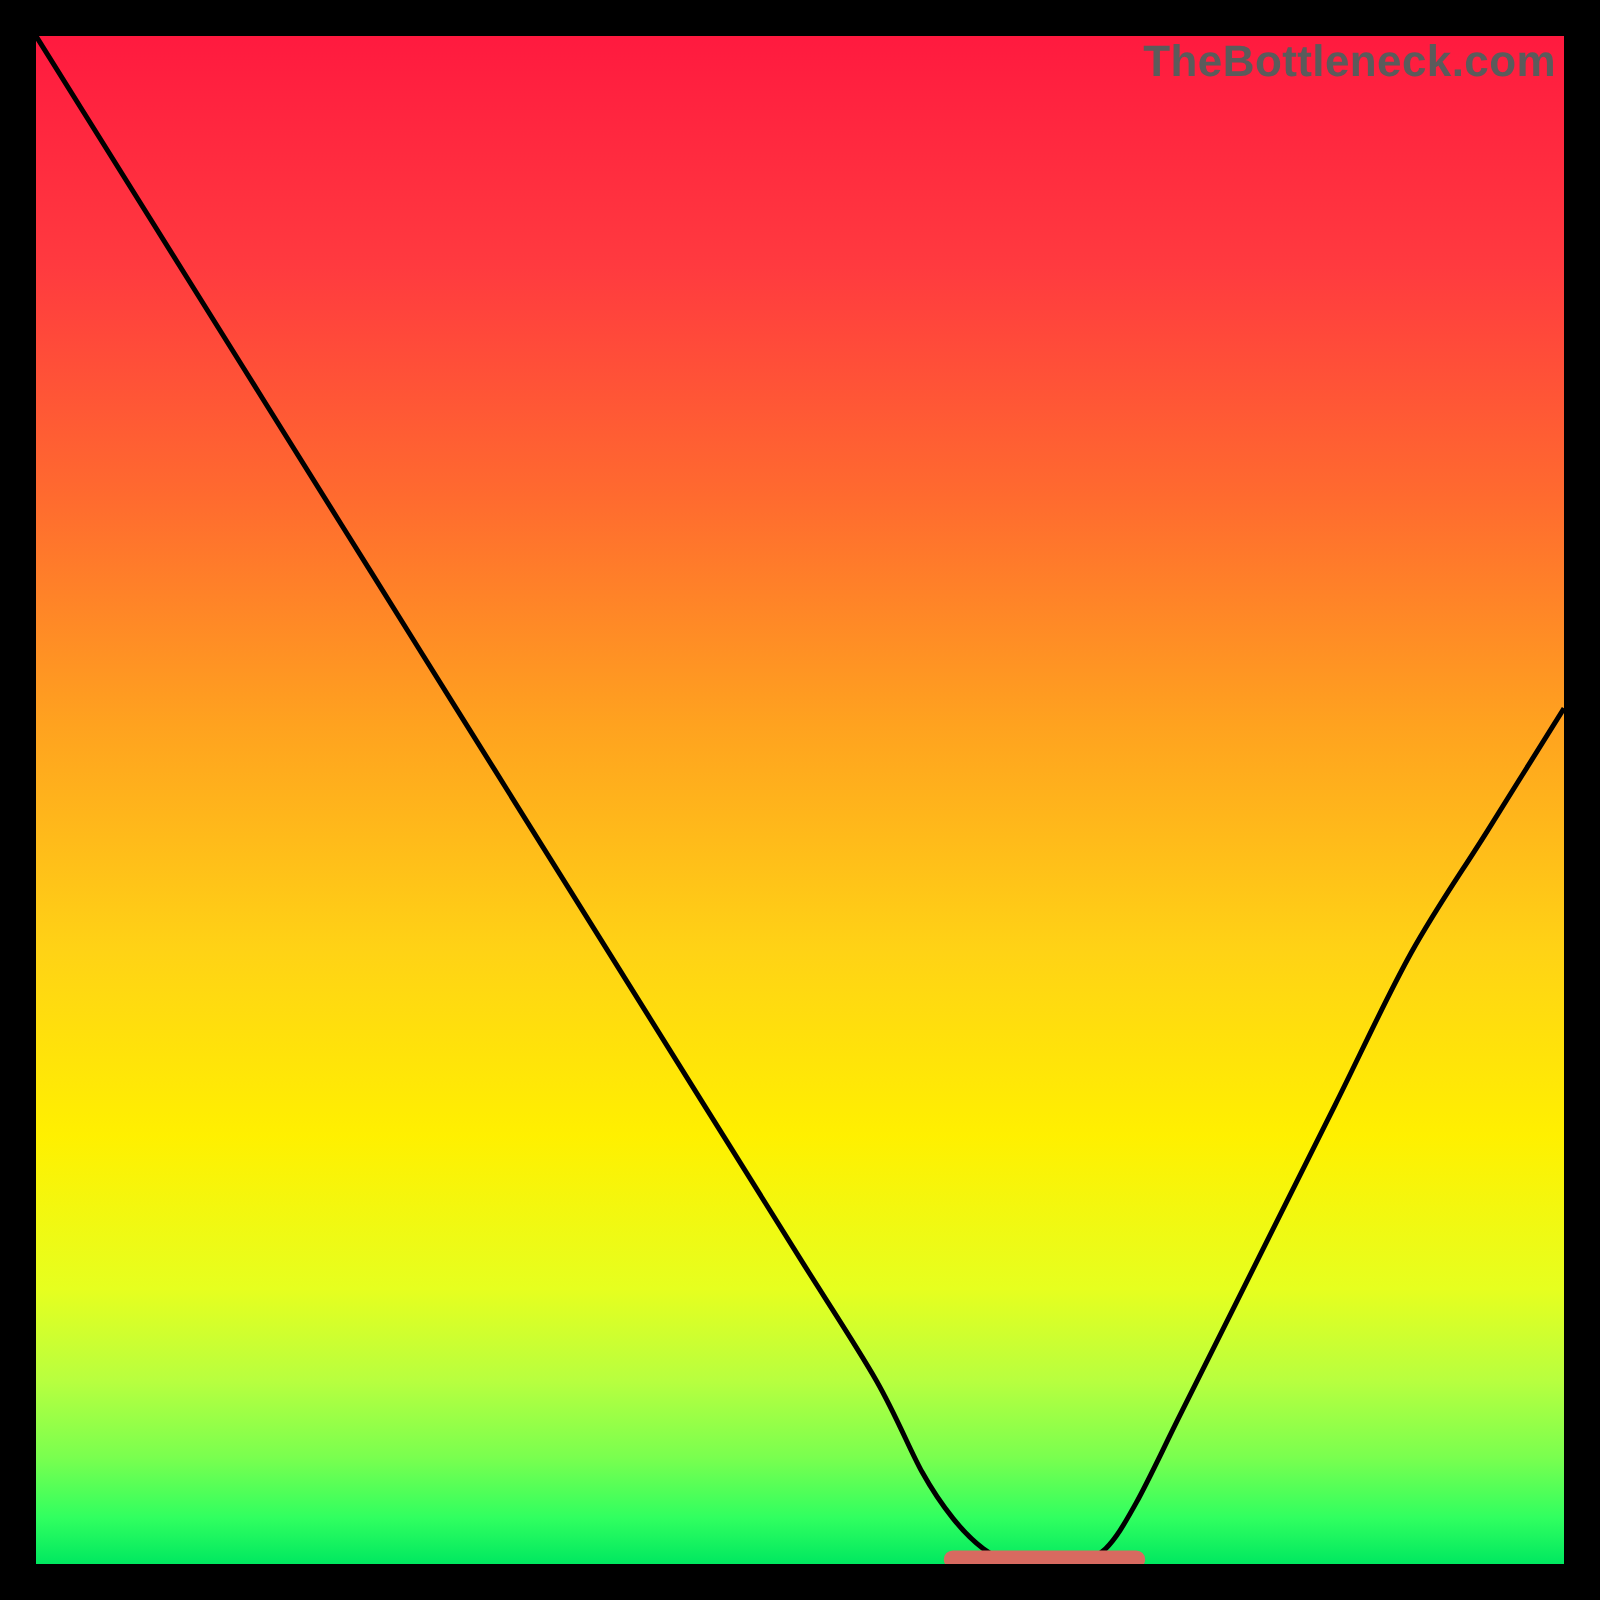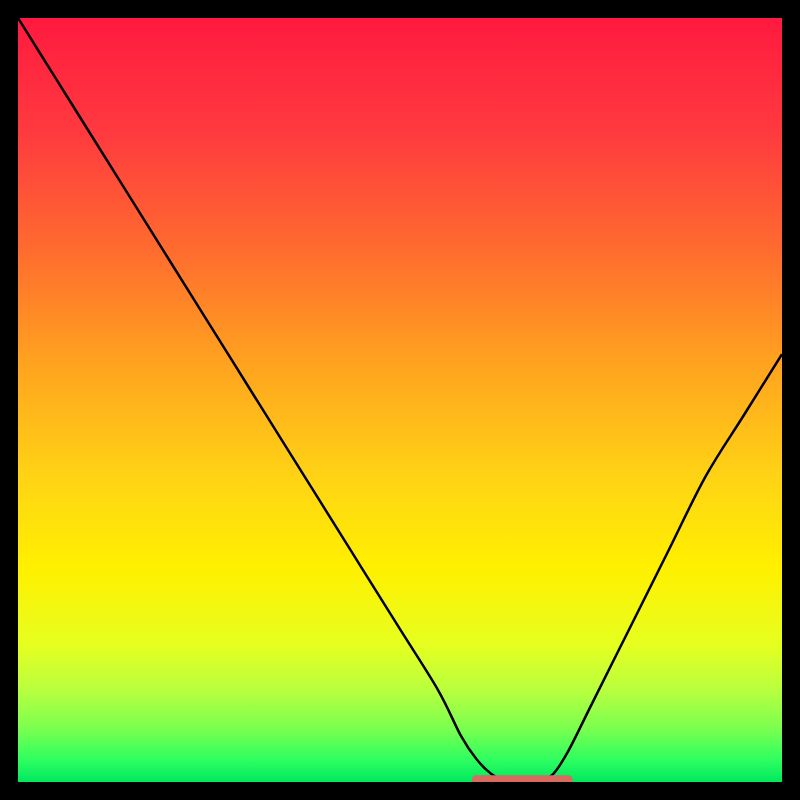--- a/index.html
+++ b/index.html
@@ -67,14 +67,15 @@
             <stop offset="97%" stop-color="#30ff60"></stop>
             <stop offset="100%" stop-color="#00e860"></stop>
           </linearGradient>
       </defs>
       <rect x="0" y="0" width="764" height="764" fill="url(#bg-grad)"></rect>
     </svg>
     <svg class="curve-svg" viewBox="0 0 764 764" preserveAspectRatio="none">
       <path id="curve-path" d="M 0 0 C 6.366666666666667 10.186666666666667, 25.46666666666667 40.74666666666667, 38.2 61.120000000000005 C 50.93333333333334 81.49333333333334, 63.66666666666667 101.86666666666667, 76.4 122.24000000000001 C 89.13333333333334 142.61333333333334, 101.86666666666666 162.98666666666668, 114.6 183.36 C 127.33333333333333 203.73333333333335, 140.06666666666666 224.10666666666668, 152.8 244.48000000000002 C 165.53333333333336 264.85333333333335, 178.26666666666668 285.2266666666667, 191 305.6 C 203.73333333333332 325.97333333333336, 216.46666666666667 346.34666666666664, 229.2 366.71999999999997 C 241.9333333333333 387.0933333333333, 254.66666666666663 407.46666666666664, 267.4 427.84 C 280.1333333333333 448.2133333333333, 292.8666666666667 468.5866666666667, 305.6 488.96000000000004 C 318.33333333333337 509.33333333333337, 331.06666666666666 529.7066666666666, 343.8 550.0799999999999 C 356.53333333333336 570.4533333333333, 369.26666666666665 590.8266666666667, 382 611.2 C 394.73333333333335 631.5733333333334, 410.0133333333334 654.4933333333333, 420.20000000000005 672.32 C 430.3866666666667 690.1466666666668, 436.7533333333333 706.6999999999999, 443.11999999999995 718.16 C 449.4866666666666 729.62, 453.3066666666666 734.7133333333334, 458.4 741.08 C 463.49333333333334 747.4466666666667, 468.58666666666664 752.54, 473.68 756.36 C 478.77333333333337 760.1800000000001, 483.8666666666667 762.7266666666667, 488.96000000000004 764 C 494.0533333333334 765.2733333333333, 499.1466666666667 764, 504.24 764 C 509.3333333333333 764, 514.4266666666666 765.2733333333333, 519.52 764 C 524.6133333333333 762.7266666666667, 529.7066666666666 761.4533333333334, 534.8 756.36 C 539.8933333333333 751.2666666666667, 543.7133333333333 744.9000000000001, 550.0799999999999 733.44 C 556.4466666666666 721.98, 562.8133333333333 707.9733333333334, 573 687.6 C 583.1866666666667 667.2266666666667, 598.4666666666667 636.6666666666667, 611.2 611.2 C 623.9333333333334 585.7333333333333, 636.6666666666666 560.2666666666667, 649.4 534.8 C 662.1333333333333 509.33333333333326, 674.8666666666667 481.31999999999994, 687.6 458.4 C 700.3333333333334 435.48, 713.0666666666666 417.65333333333336, 725.8 397.28000000000003 C 738.5333333333333 376.9066666666667, 757.6333333333333 346.34666666666664, 764 336.15999999999997" fill="none" stroke="#000" stroke-width="2.5"></path>
       <path id="flat-path" d="M 458.4 761.708 L 550.0799999999999 761.708" fill="none" stroke="#d86a60" stroke-width="9" stroke-linecap="round"></path>
     </svg>
+    <div class="watermark">TheBottleneck.com</div>
   </div>
 </div>
 
 </body></html>

